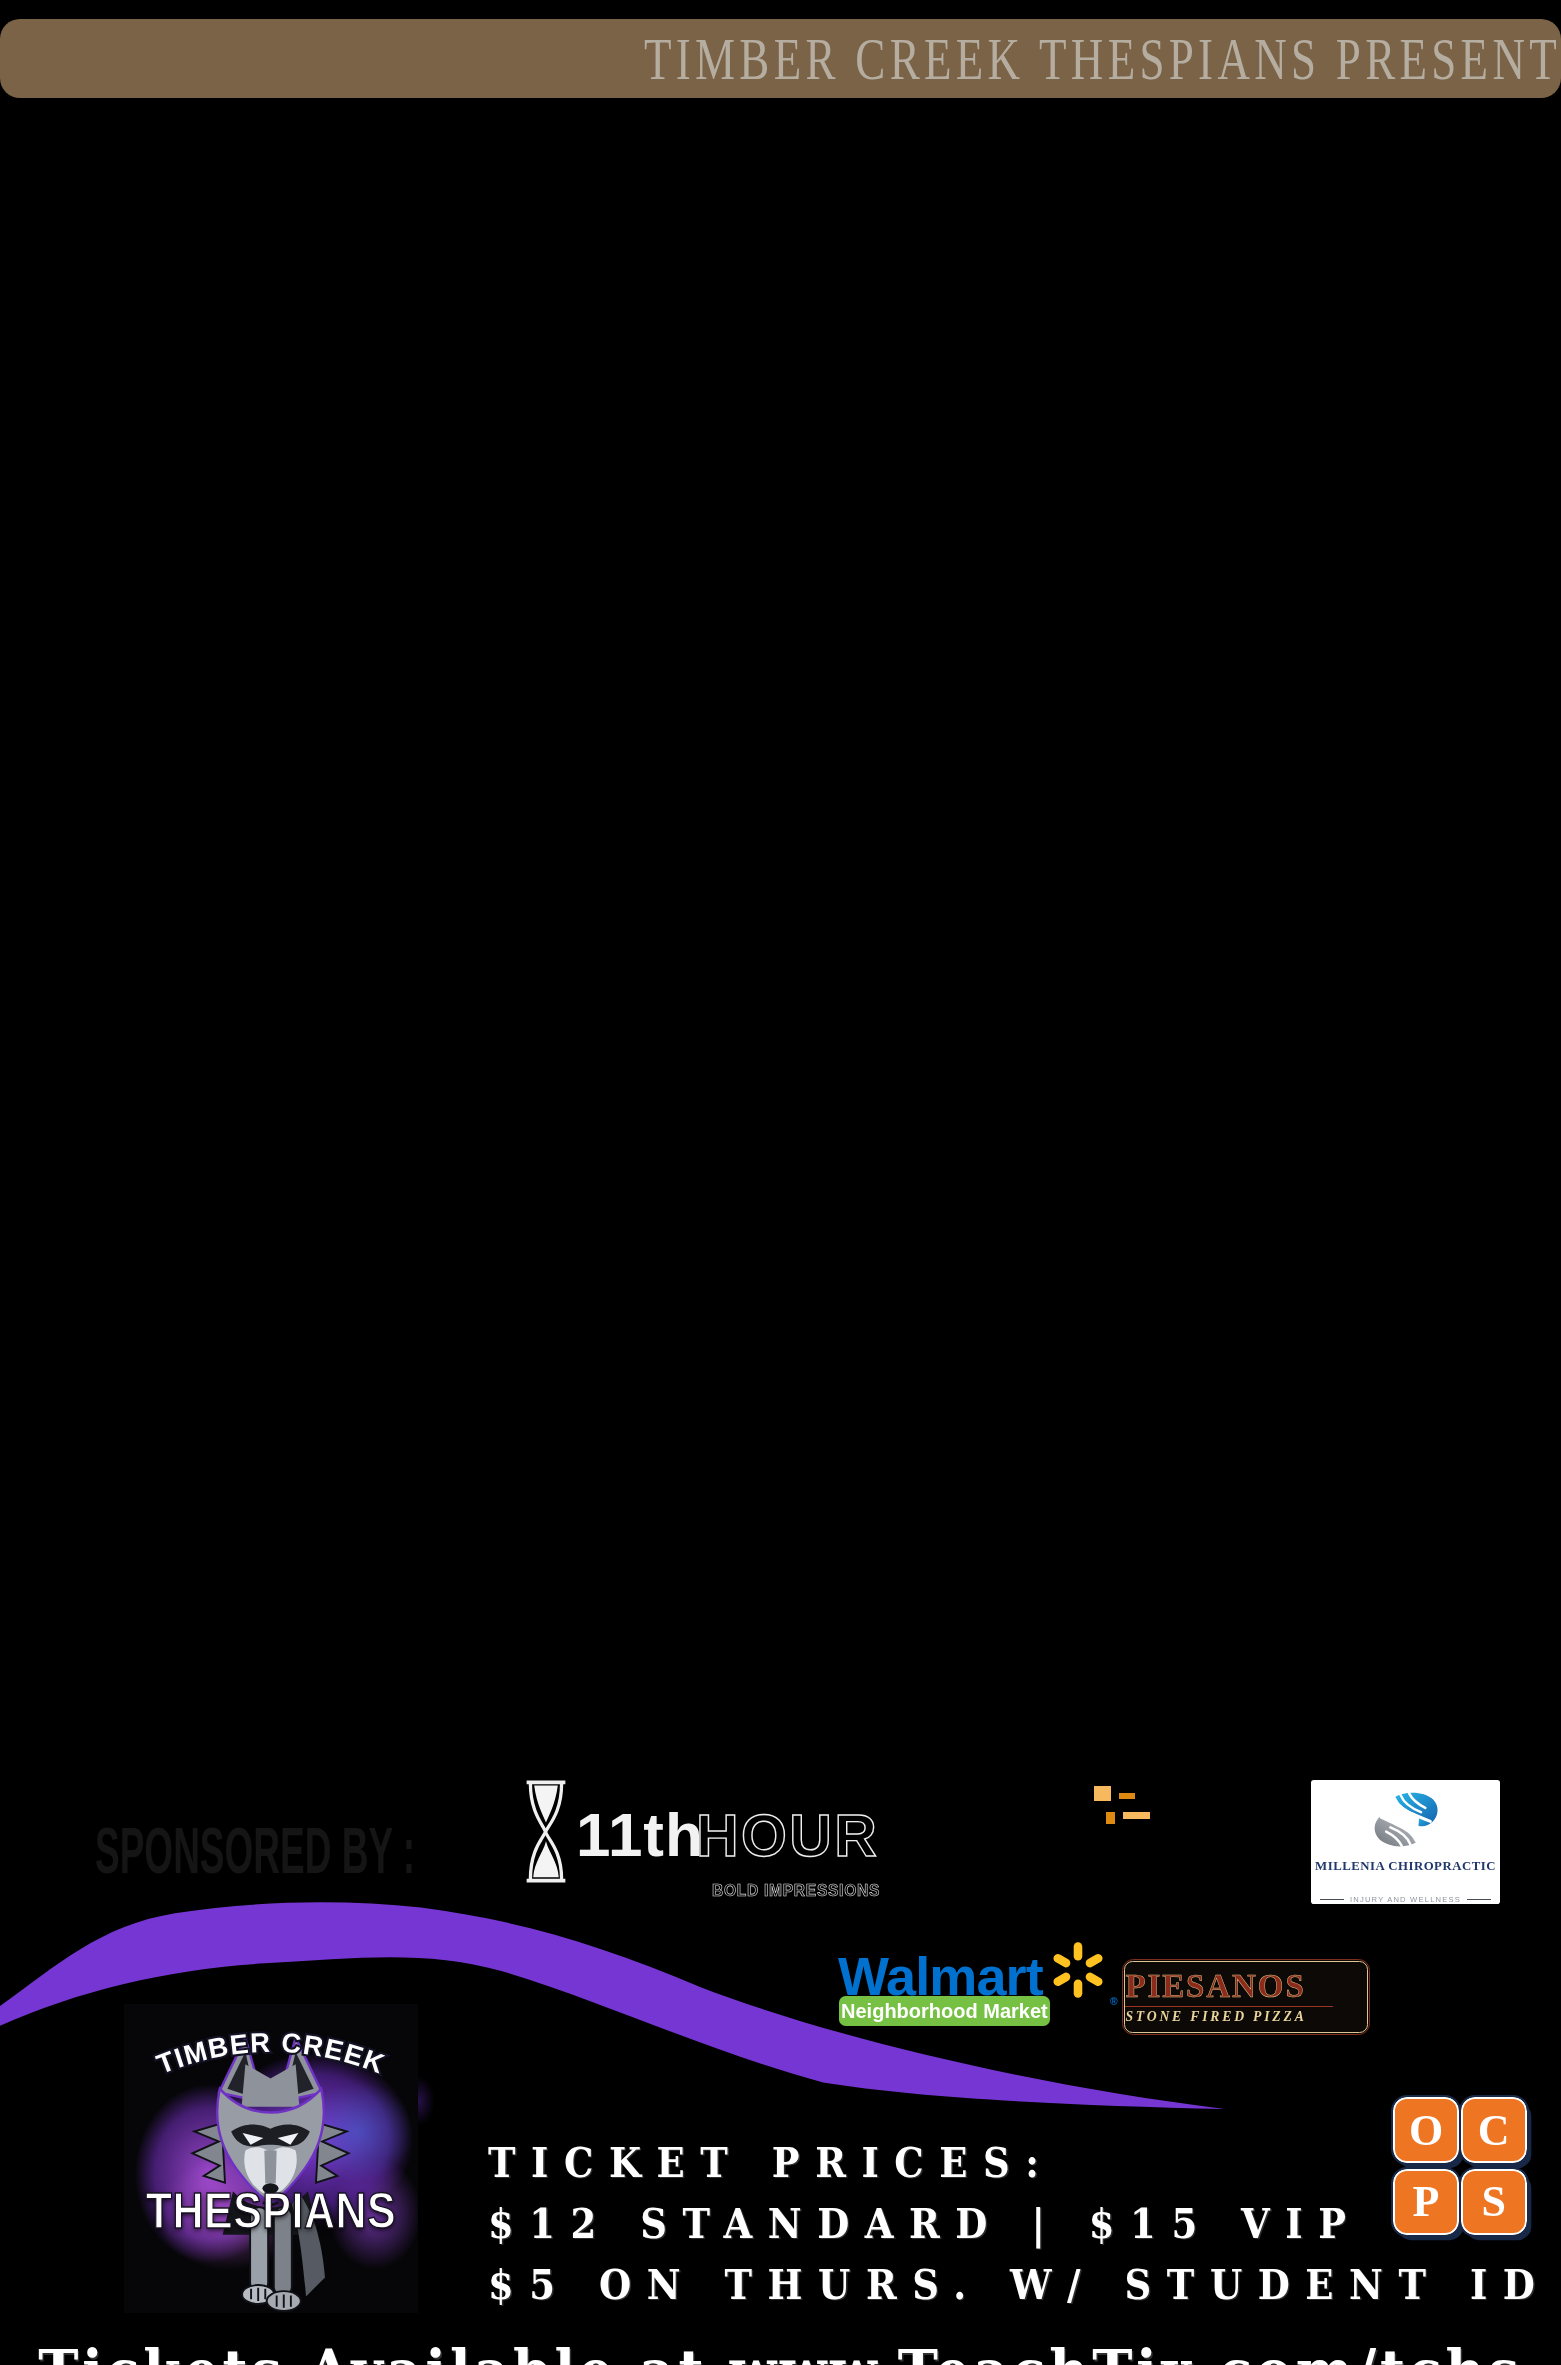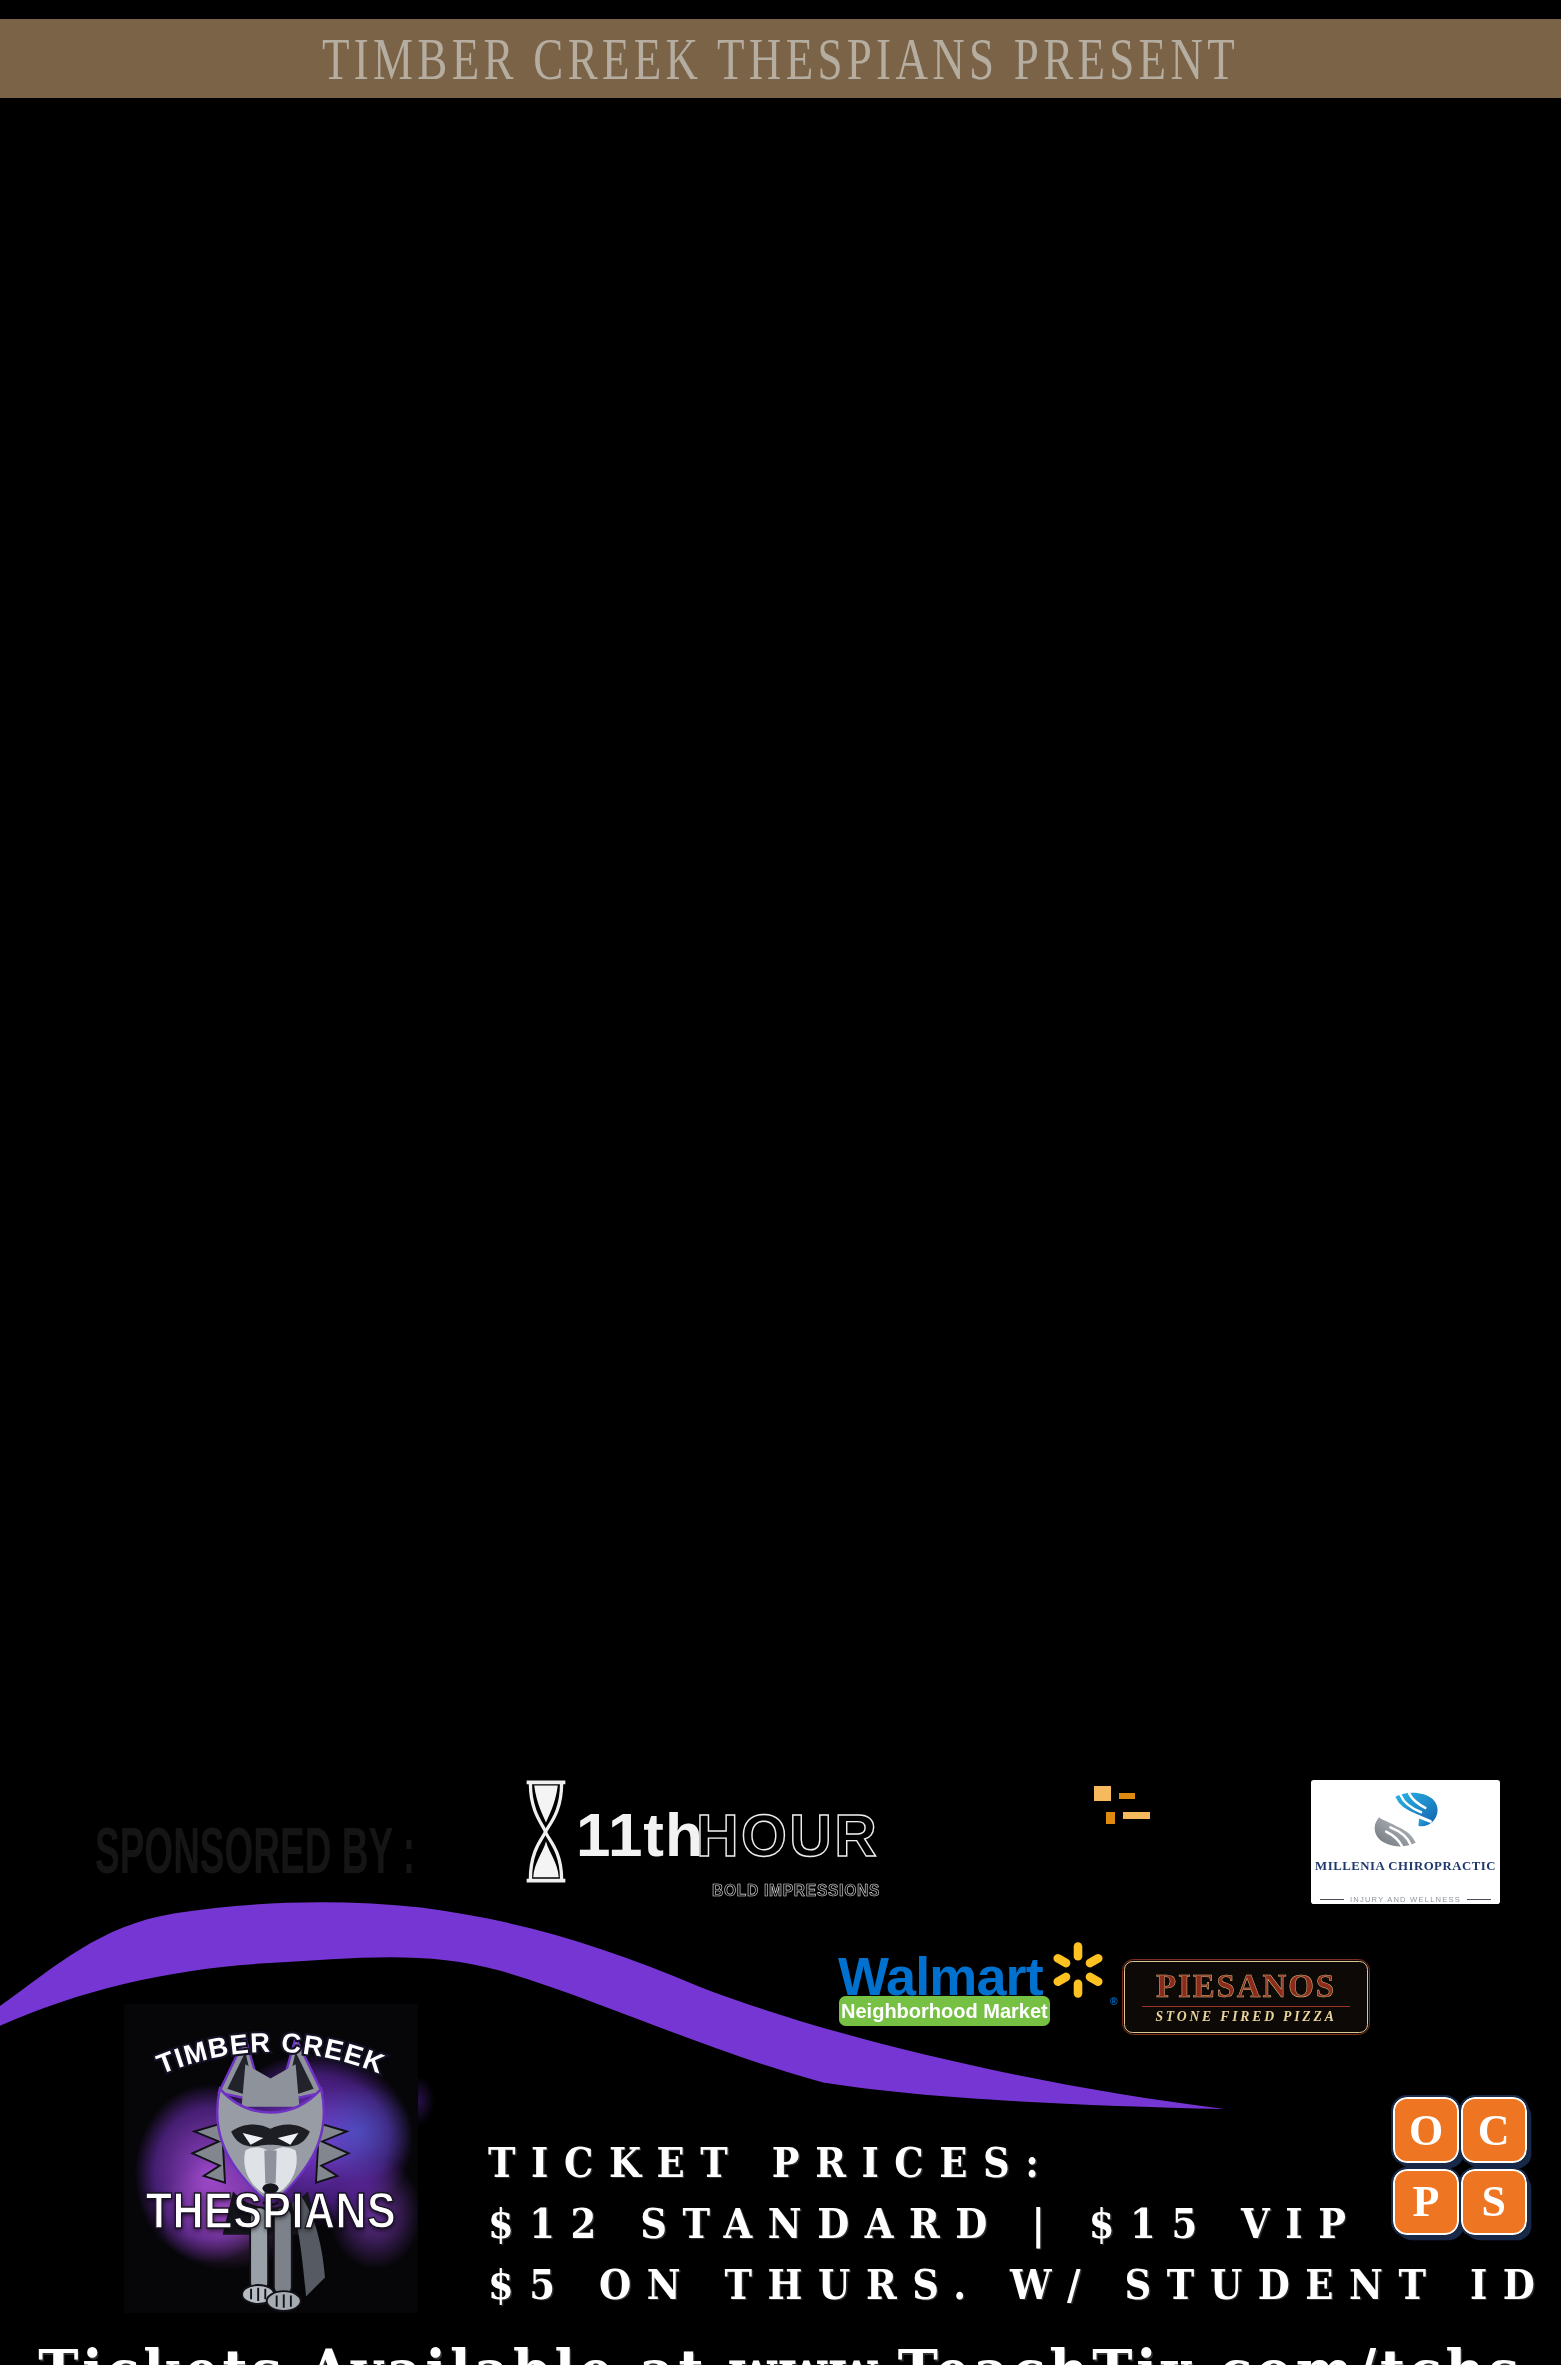--- a/index.html
+++ b/index.html
@@ -5,21 +5,21 @@
   html,body{margin:0;padding:0;}
   body{
     width:1561px;height:2413px;position:relative;background:#000;
     font-family:"Liberation Sans", sans-serif;overflow:hidden;
   }
   .abs{position:absolute;}
 
   
   .top-banner{
     left:0;top:19px;width:1561px;height:79px;background:#7b6348;
-    display:flex;align-items:center;justify-content:center;z-index:2;
+    display:flex;align-items:center;justify-content:flex-end;z-index:2;border-radius:20px;
   }
   .top-banner .txt{
     font-family:"Liberation Serif", serif;font-size:45px;letter-spacing:4.3px;
     color:#b5ada0;transform:scaleY(1.32);white-space:nowrap;
   }
 
   
   .sponsored{
     left:95px;top:1815px;z-index:2;
     font-size:37px;font-weight:bold;color:#151515;letter-spacing:0px;
@@ -81,21 +81,21 @@
   }
   .walmart .nm-box span{font-size:20px;font-weight:bold;color:#fff;white-space:nowrap;}
 
   
   .piesanos{
     left:1122px;top:1959px;width:248px;height:76px;z-index:4;
     background:#0c0906;border:1.4px solid #7e2d1e;border-radius:11.4px;padding:1.4px;box-sizing:border-box;
   }
   .piesanos .inner{
     width:100%;height:100%;border:1.4px solid #dcc794;border-radius:8.5px;box-sizing:border-box;
-    display:flex;flex-direction:column;align-items:center;justify-content:center;
+    display:flex;flex-direction:column;align-items:flex-start;justify-content:center;
   }
   .piesanos .name{
     font-family:"Liberation Serif", serif;font-weight:bold;font-size:33px;
     color:#8c2a1c;-webkit-text-stroke:0.5px #d9bd7f;letter-spacing:1.9px;line-height:1;white-space:nowrap;
   }
   .piesanos .rule{width:208px;height:1.4px;background:#9c3423;margin:2.8px 0 3.3px 0;}
   .piesanos .sub{
     font-family:"Liberation Serif", serif;font-weight:bold;font-size:13.7px;
     color:#e9d49c;letter-spacing:2.8px;line-height:1;white-space:nowrap;font-style:italic;
   }

